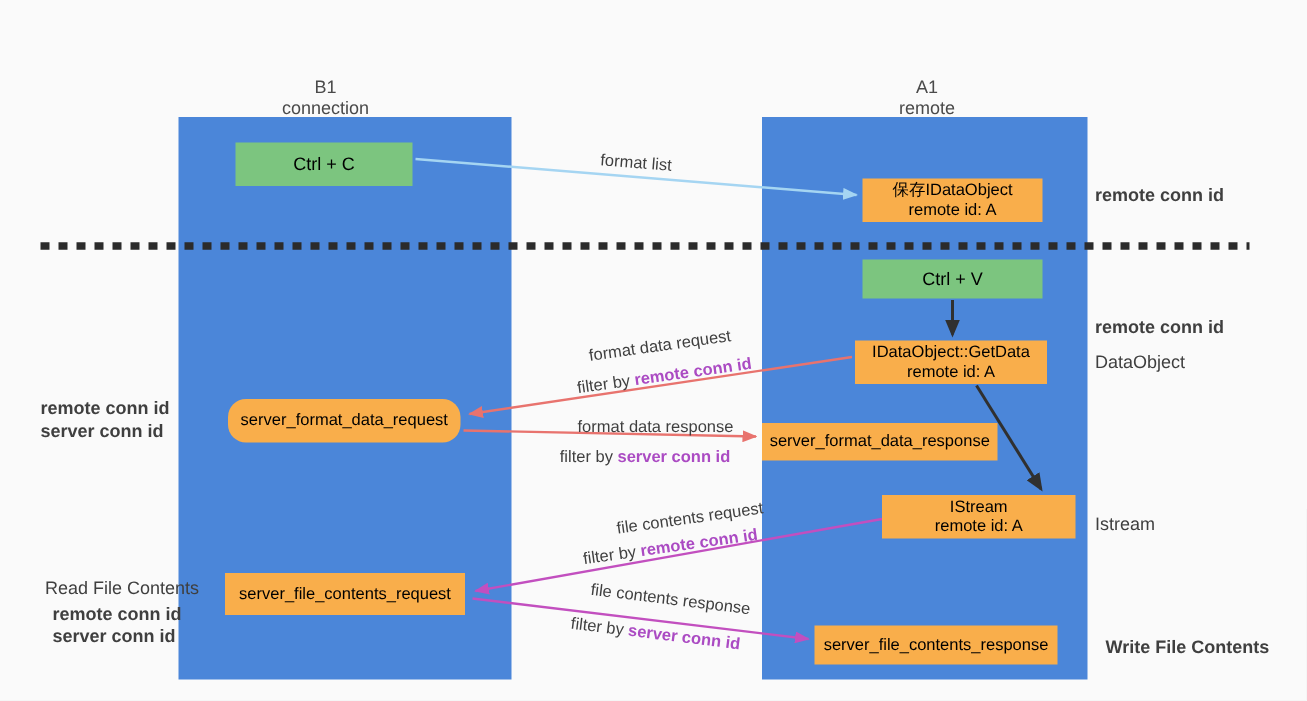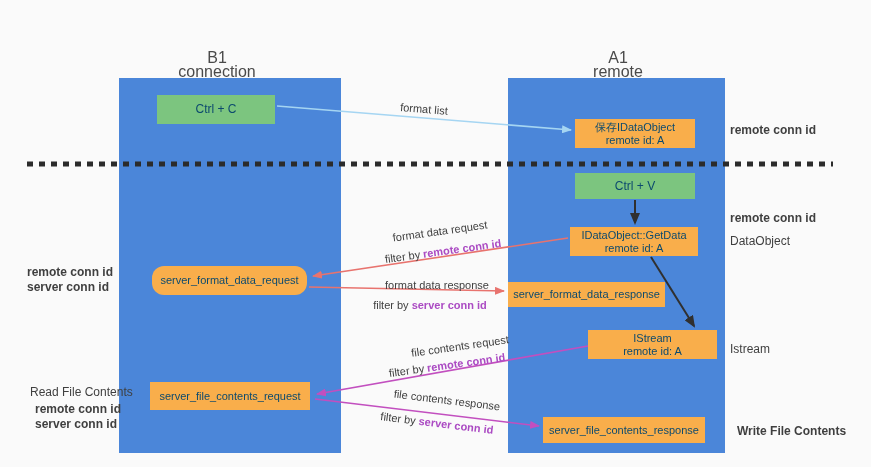--- a/index.html
+++ b/index.html
@@ -5,23 +5,23 @@
   :root{
     --background:#fafafa; --column-blue:#4b86d9; --node-green:#7cc57f; --node-orange:#f9ae4b;
     --arrow-light-blue:#a5d5f2; --arrow-black:#303030; --arrow-salmon:#e8736e; --arrow-magenta:#c24fbf;
     --label-purple:#ab4bc3; --label-green:#58b768; --text-dark:#3f3f3f;
   }
   html,body{margin:0;padding:0;}
   body{font-family:"Liberation Sans", sans-serif; background:#e8e8e8;}
   .canvas{position:relative;width:871px;height:467px;background:var(--background,#fafafa);overflow:hidden;}
   .abs{position:absolute;}
   .title{left:450px;top:6px;transform:translateX(-50%);text-align:center;font-size:16px;line-height:21px;color:var(--text-dark,#3f3f3f);}
-  .col-header{transform:translateX(-50%);text-align:center;font-size:16px;line-height:14px;color:#4a4a4a;}
+  .col-header{transform:translateX(-50%);text-align:center;font-size:12px;line-height:14px;color:#4a4a4a;}
   .column{background:var(--column-blue,#4b86d9);}
-  .node{color:#0c4a6e;text-align:center;display:flex;flex-direction:column;justify-content:center;line-height:13px;}
+  .node{color:#000000;text-align:center;display:flex;flex-direction:column;justify-content:center;line-height:13px;}
   .green{background:var(--node-green,#7cc57f);font-size:12px;}
   .orange{background:var(--node-orange,#f9ae4b);font-size:11px;}
   .edge-label{font-size:11px;color:var(--text-dark,#3f3f3f);white-space:nowrap;}
   .rot{transform:translate(-50%,-50%) rotate(-8deg);}
   .rot-pos{transform:translate(-50%,-50%) rotate(7deg);}
   .rot-sm{transform:translate(-50%,-50%) rotate(4.5deg);}
   .ctr{transform:translate(-50%,-50%);}
   .purple{color:var(--label-purple,#ab4bc3);font-weight:bold;}
   .greenlbl{color:var(--label-green,#58b768);font-weight:bold;}
   .side{font-size:12px;color:var(--text-dark,#3f3f3f);white-space:nowrap;}

